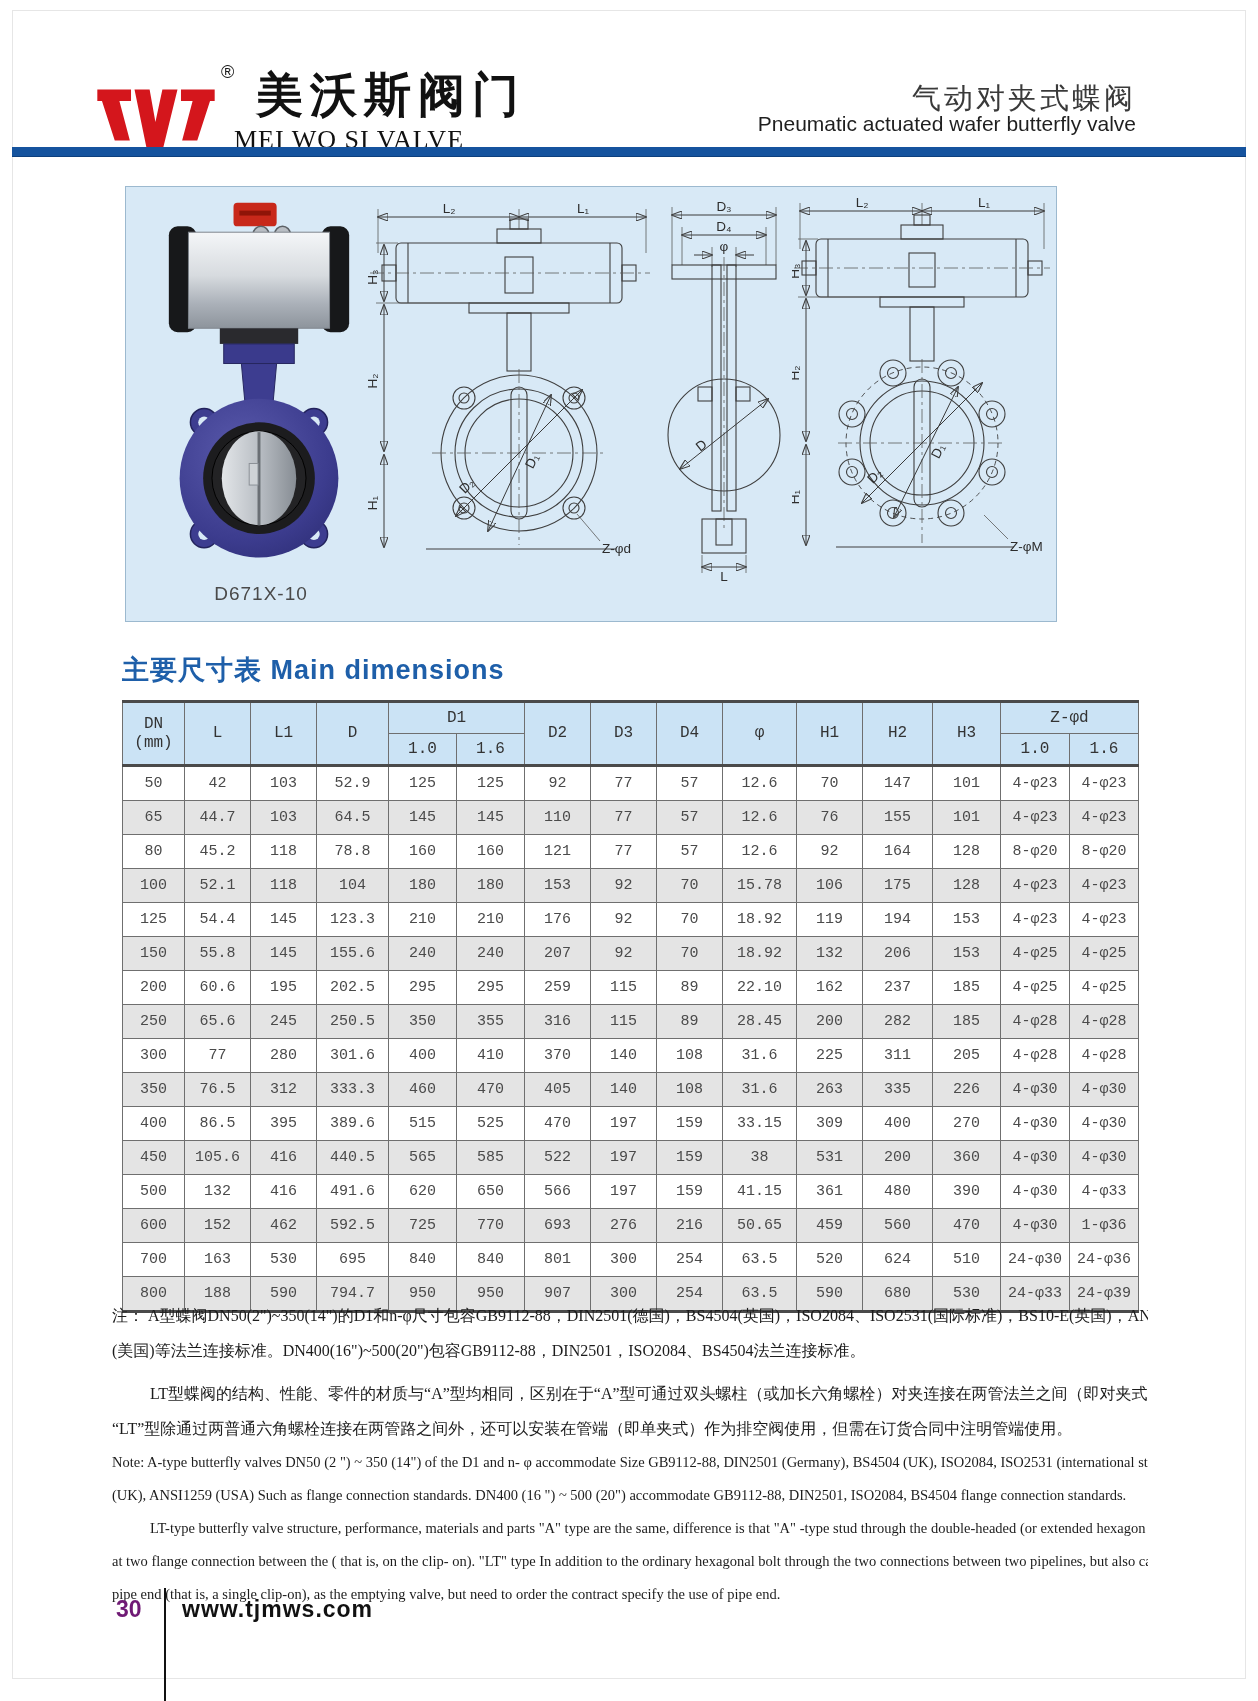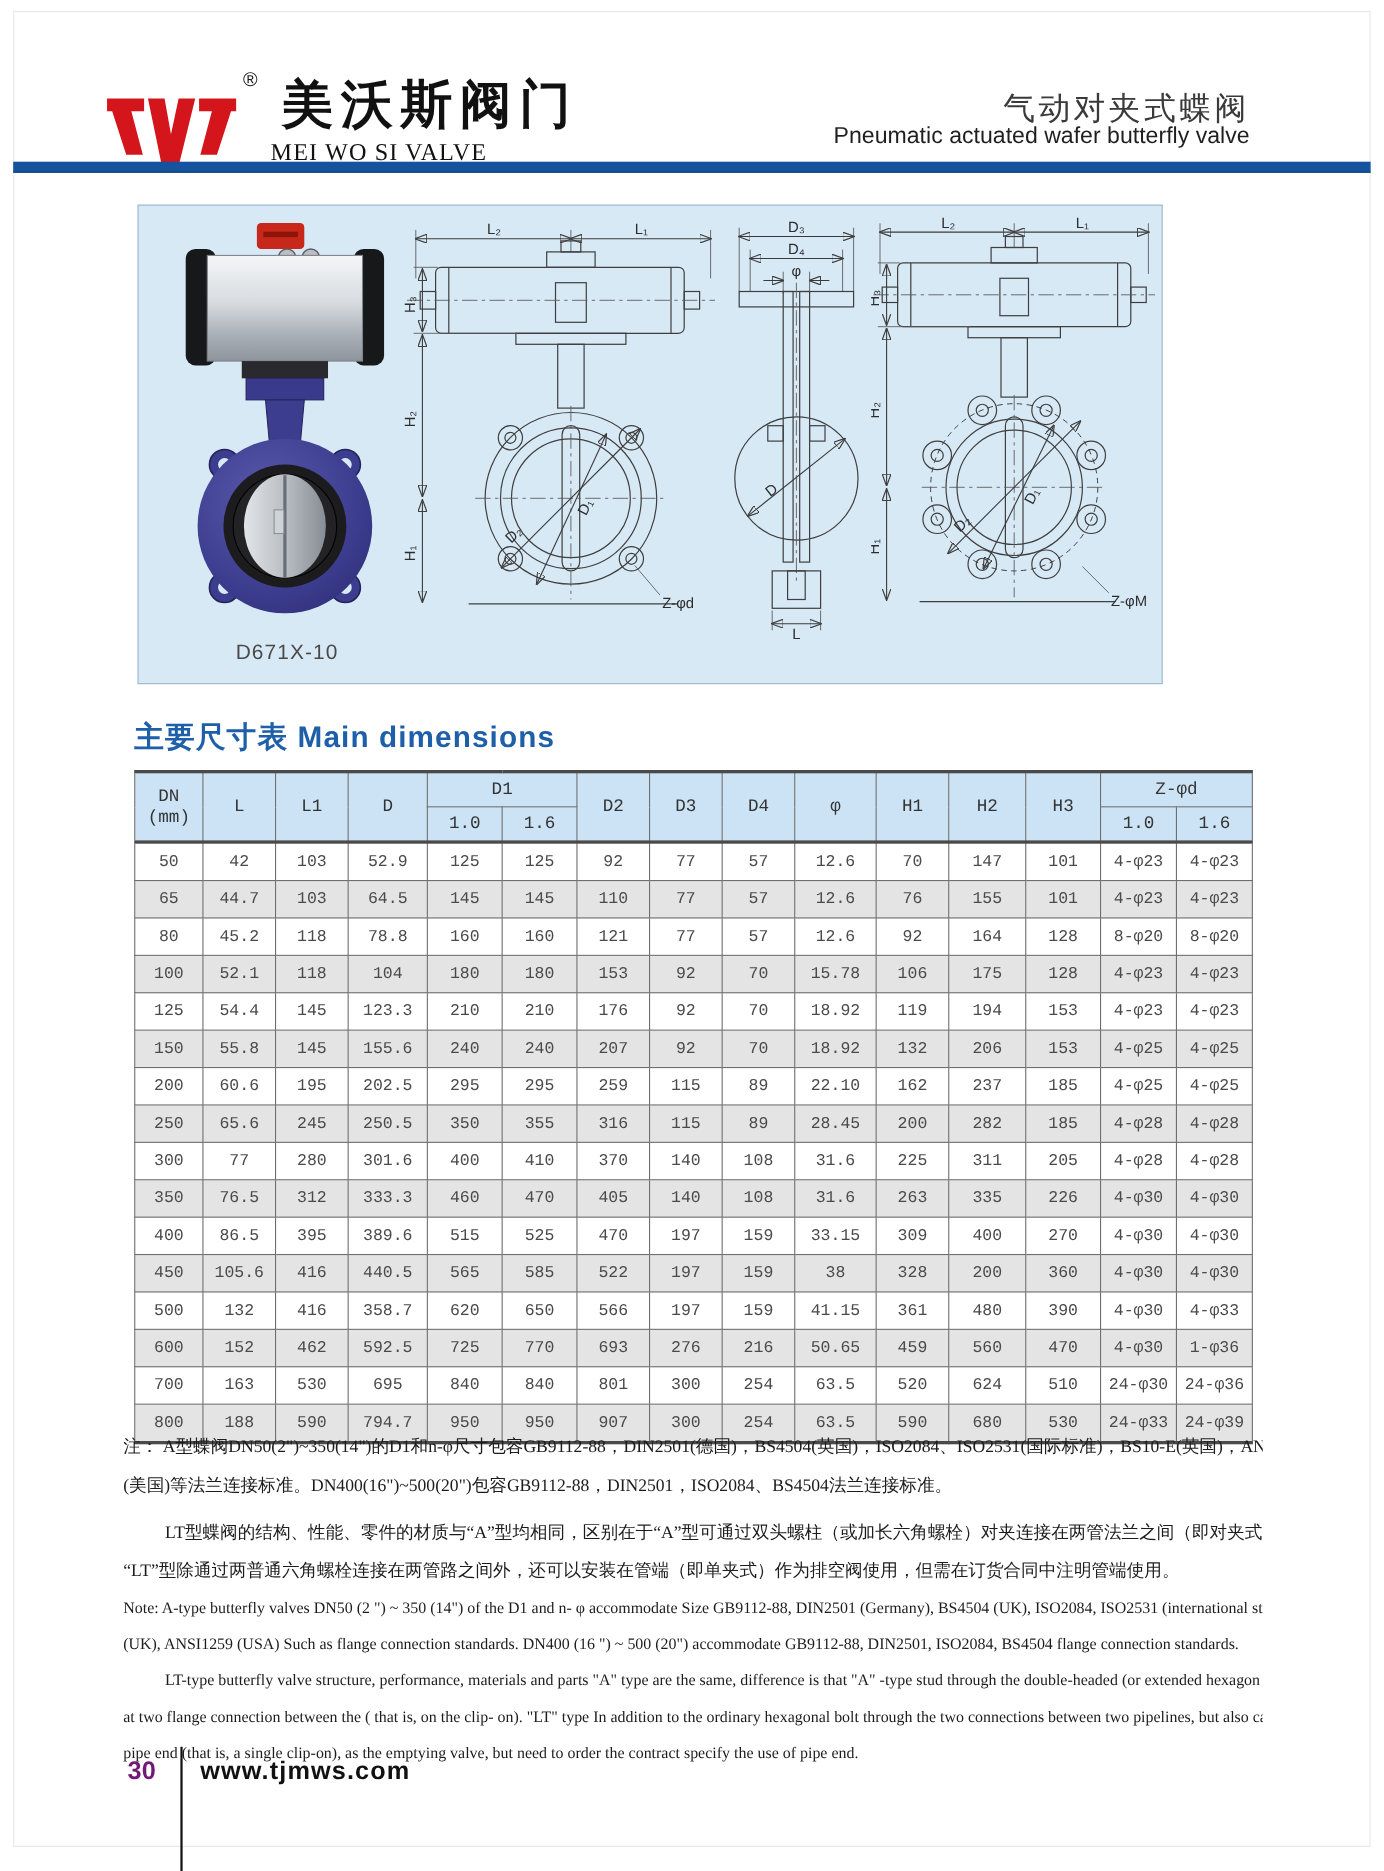--- a/index.html
+++ b/index.html
@@ -7,21 +7,21 @@
     width:1258px;height:1701px;position:relative;background:#ffffff;
     font-family:"Liberation Sans",sans-serif;overflow:hidden;color:#222;
   }
   .page-frame{position:absolute;left:12px;top:10px;right:12px;bottom:22px;border:1px solid #e6e6e6;pointer-events:none;}
 
   
   .logo-svg{position:absolute;left:95px;top:70px;width:122px;height:86px;}
   .reg-mark{position:absolute;left:221px;top:62px;font-size:18px;color:#1a1a1a;}
   .brand-cn{position:absolute;left:244px;top:64px;font-size:47px;font-weight:bold;
     font-family:"Liberation Serif",serif;letter-spacing:7px;color:#111;margin-left:12px;}
-  .brand-en{position:absolute;left:246px;top:125px;font-size:22px;
+  .brand-en{position:absolute;left:234px;top:125px;font-size:26px;
     font-family:"Liberation Serif",serif;letter-spacing:1px;color:#111;}
   .product-cn{position:absolute;right:122px;top:79px;font-size:29px;color:#3a3a3a;letter-spacing:3px;}
   .product-en{position:absolute;right:122px;top:112px;font-size:21px;color:#1f1f1f;}
   .blue-bar{position:absolute;left:12px;right:12px;top:147px;height:9px;background:#15539e;border-bottom:1px solid #0d3f7d;}
 
   
   .figure-panel{position:absolute;left:125px;top:186px;width:930px;height:434px;
     background:#d8e9f6;border:1px solid #9cb9cf;}
   .photo-svg{position:absolute;left:35px;top:10px;width:196px;height:384px;}
   .model-label{position:absolute;left:40px;top:396px;width:190px;text-align:center;
@@ -540,31 +540,31 @@
         <td>450</td>
         <td>105.6</td>
         <td>416</td>
         <td>440.5</td>
         <td>565</td>
         <td>585</td>
         <td>522</td>
         <td>197</td>
         <td>159</td>
         <td>38</td>
-        <td>328</td>
+        <td>531</td>
         <td>200</td>
         <td>360</td>
         <td>4-φ30</td>
         <td>4-φ30</td>
       </tr>
       <tr>
         <td>500</td>
         <td>132</td>
         <td>416</td>
-        <td>358.7</td>
+        <td>491.6</td>
         <td>620</td>
         <td>650</td>
         <td>566</td>
         <td>197</td>
         <td>159</td>
         <td>41.15</td>
         <td>361</td>
         <td>480</td>
         <td>390</td>
         <td>4-φ30</td>

